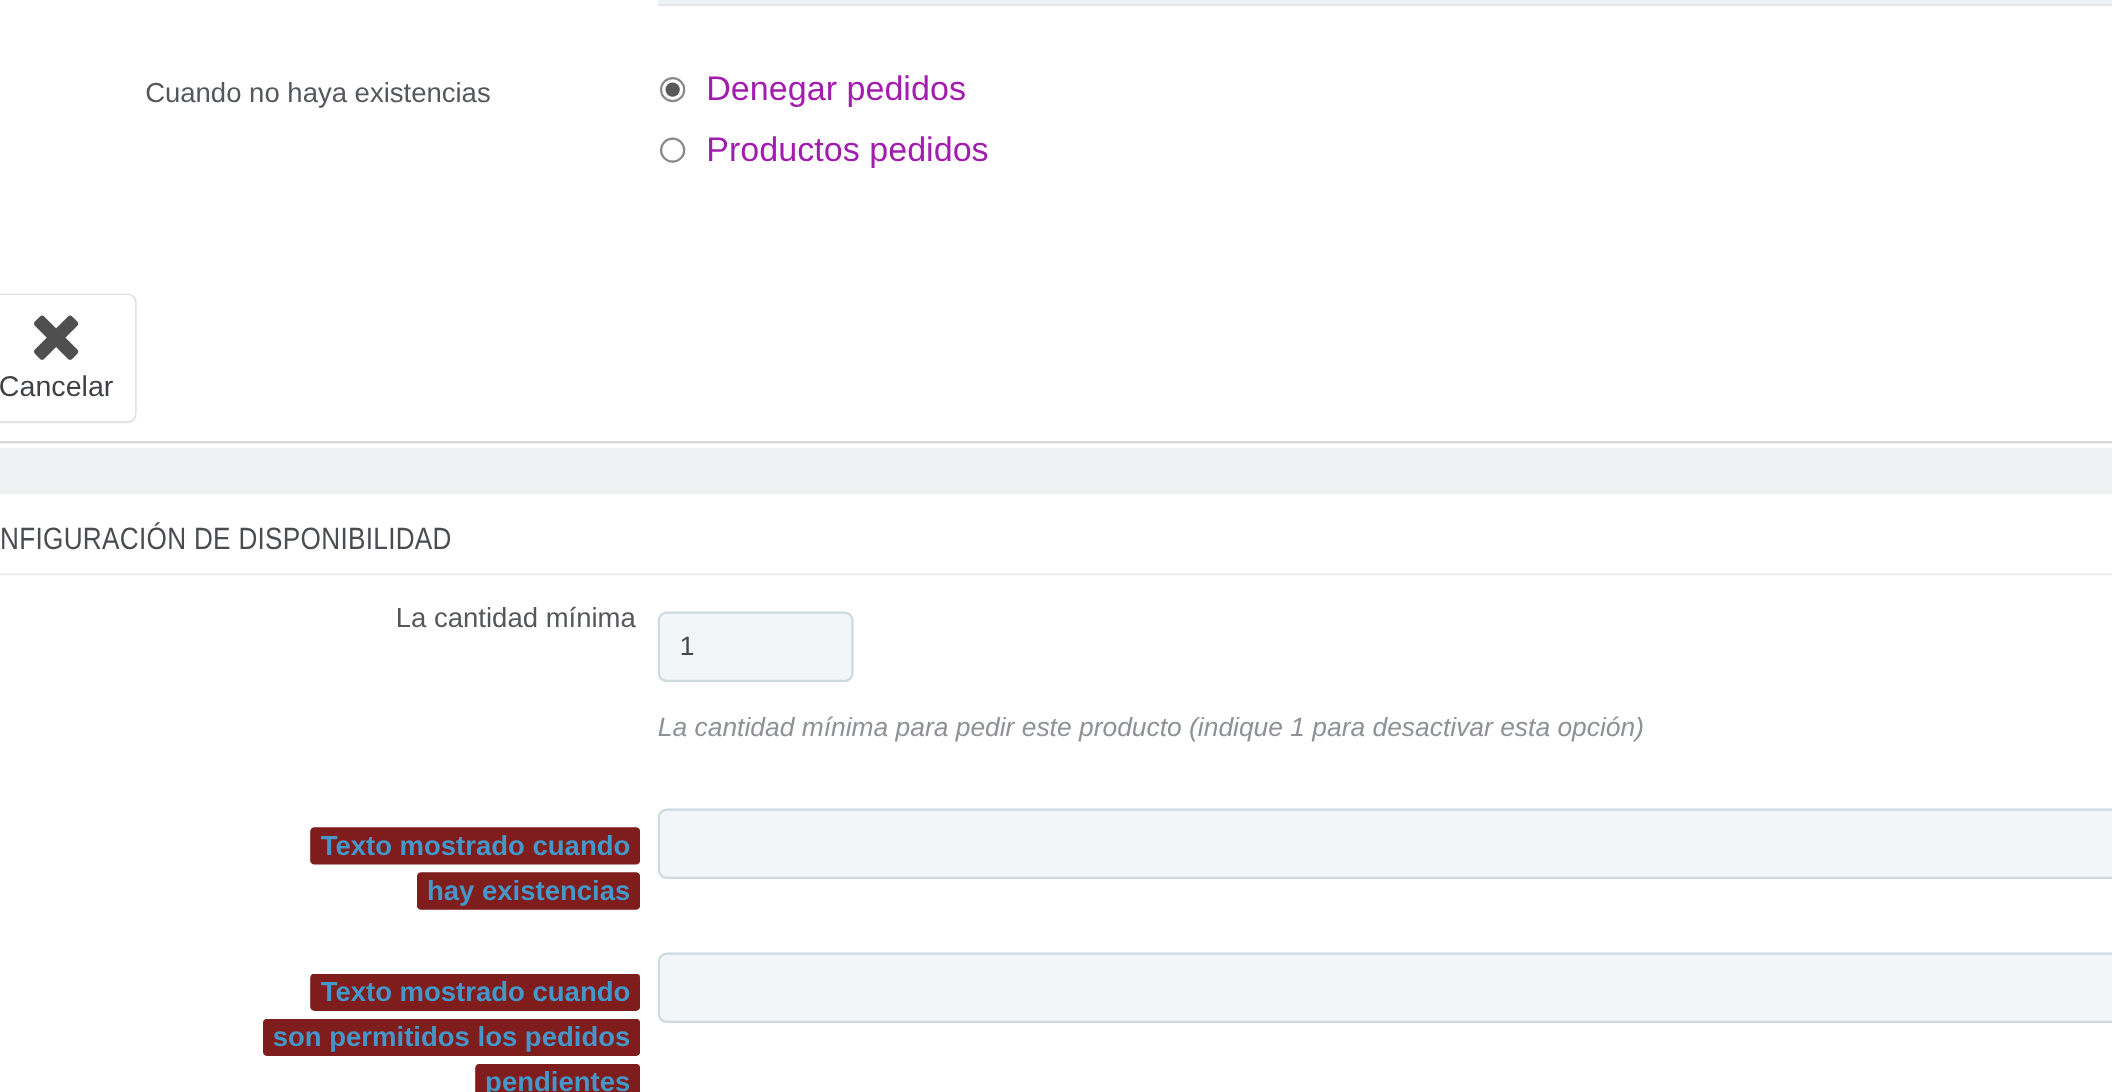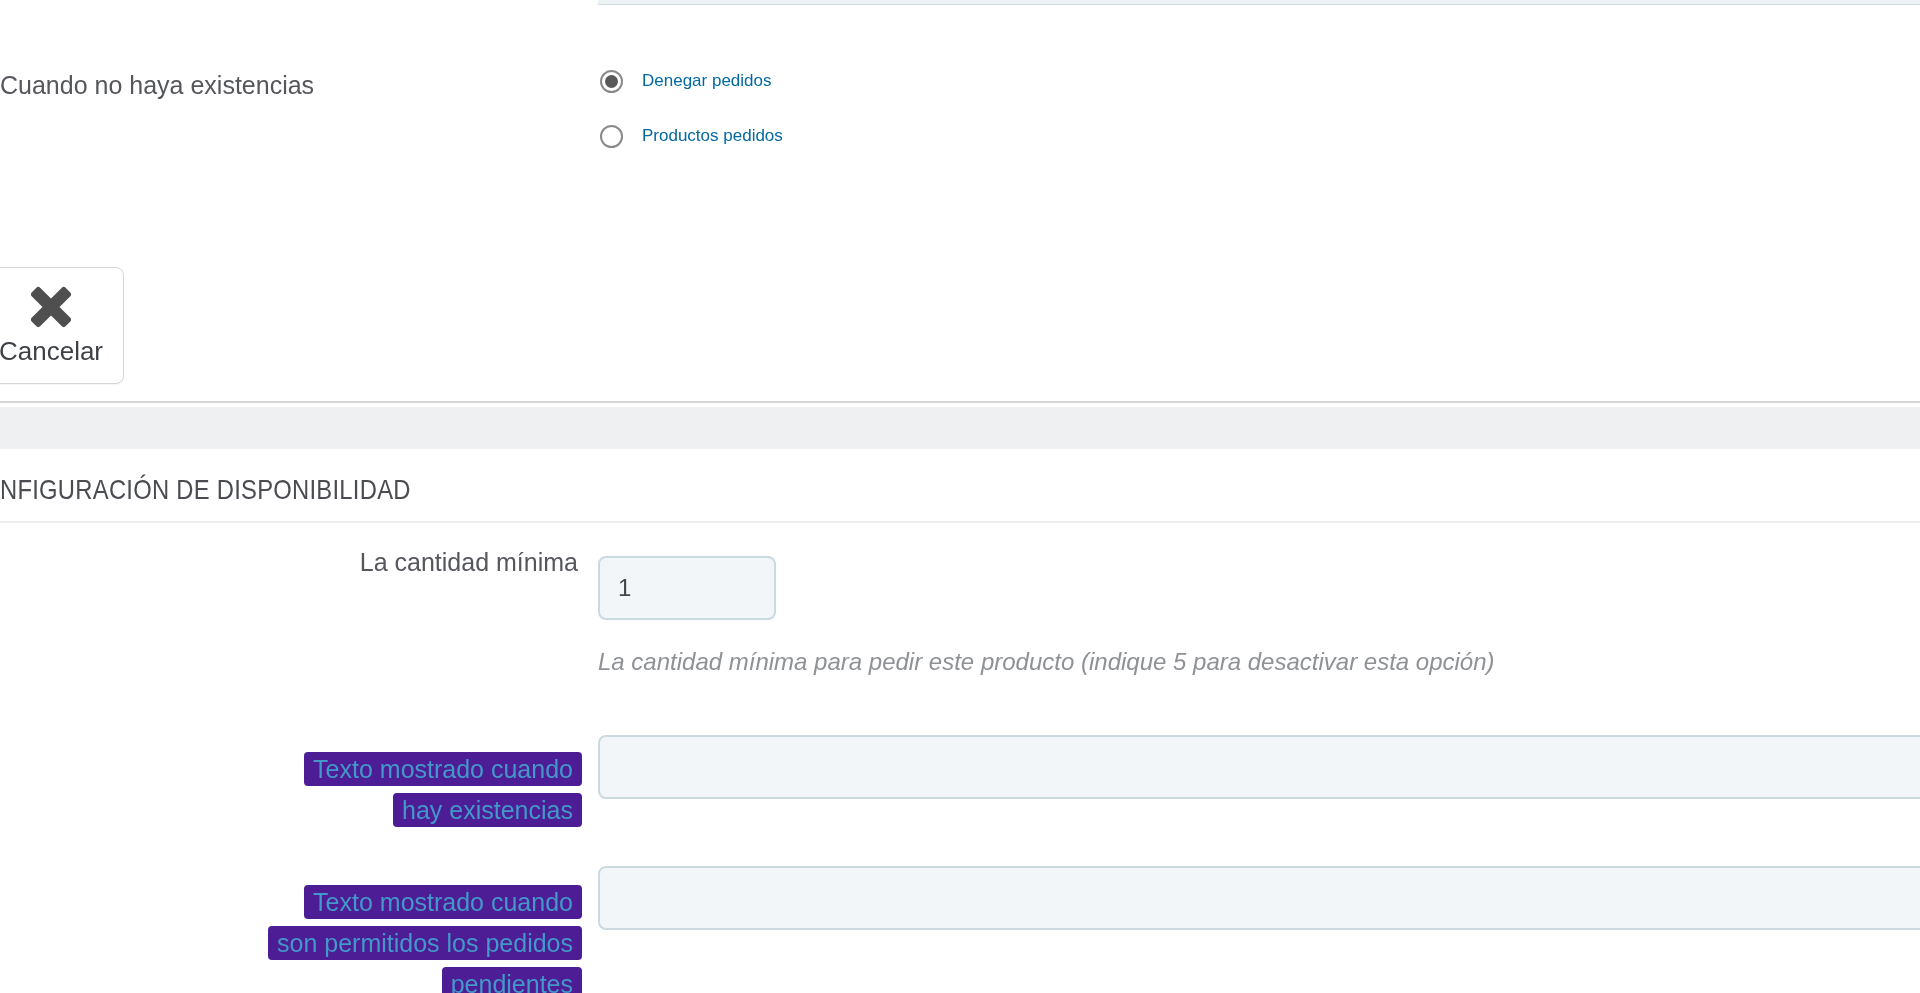--- a/index.html
+++ b/index.html
@@ -12,32 +12,32 @@
     color:#55575c;
   }
 
   
   .top-strip {
     position:absolute; left:598px; right:0; top:0; height:5px;
     background:#edf2f5; border-bottom:1px solid #d4dde2;
   }
   .stock-label {
     position:absolute; left:0; top:71px; width:578px;
-    text-align:left; font-size:25px; color:#55575c;
+    text-align:center; font-size:25px; color:#55575c;
   }
   .options { position:absolute; left:600px; top:68px; }
   .option { display:flex; align-items:center; height:26px; margin-bottom:29px; }
   .radio {
     width:23px; height:23px; border:2px solid #898989; border-radius:50%;
     flex:0 0 auto; position:relative; background:#fff; cursor:pointer;
   }
   .radio.selected::after {
     content:""; position:absolute; inset:3px; background:#595959; border-radius:50%;
   }
-  .opt-label { margin-left:19px; font-size:17px; color:#0369a1; white-space:nowrap; }
+  .opt-label { margin-left:19px; font-size:31px; color:#a21caf; white-space:nowrap; }
   .pref-link { color:#28a3dc; text-decoration:none; margin-left:8px; white-space:nowrap; cursor:pointer; }
 
   
   .cancel-btn {
     position:absolute; left:-22px; top:267px; width:146px; height:117px;
     background:#ffffff; border:1px solid #d6d6d6; border-radius:8px;
     box-shadow:0 1px 1px rgba(0,0,0,0.04);
     display:flex; flex-direction:column; align-items:center; justify-content:center;
     cursor:pointer;
   }
@@ -81,22 +81,22 @@
   .input-instock   { top:735px; }
   .input-backorder { top:866px; }
 
   .tip-label {
     position:absolute; left:0; width:582px; text-align:right;
     font-size:25px; line-height:41px; color:#4497c9; white-space:pre-line;
   }
   .tip-label-instock   { top:749px; }
   .tip-label-backorder { top:882px; }
   .tip-highlight {
-    background:#4c1d95; padding:3px 9px; border-radius:4px;
-    -webkit-box-decoration-break:clone; box-decoration-break:clone;
+    background:#7f1d1d; padding:3px 9px; border-radius:4px;
+    -webkit-box-decoration-break:clone; box-decoration-break:clone;font-weight:bold;
   }
 </style>
 </head>
 <body>
 
 <div class="top-strip"></div>
 
 <div class="stock-label">Cuando no haya existencias</div>
 
 <div class="options">
@@ -116,21 +116,21 @@
 </div>
 
 <div class="panel-divider"></div>
 <div class="gray-gap"></div>
 
 <div class="section-heading">NFIGURACIÓN DE DISPONIBILIDAD</div>
 <div class="heading-rule"></div>
 
 <div class="qty-label">La cantidad mínima</div>
 <input class="field-input qty-input" type="text" value="1" style="">
-<div class="qty-help">La cantidad mínima para pedir este producto (indique 5 para desactivar esta opción)</div>
+<div class="qty-help">La cantidad mínima para pedir este producto (indique 1 para desactivar esta opción)</div>
 
 <div class="tip-label tip-label-instock"><span class="tip-highlight">Texto mostrado cuando
 hay existencias</span></div>
 <input class="field-input wide-input input-instock" type="text" value="" style="">
 
 <div class="tip-label tip-label-backorder"><span class="tip-highlight">Texto mostrado cuando
 son permitidos los pedidos
 pendientes</span></div>
 <input class="field-input wide-input input-backorder" type="text" value="" style="">
 

